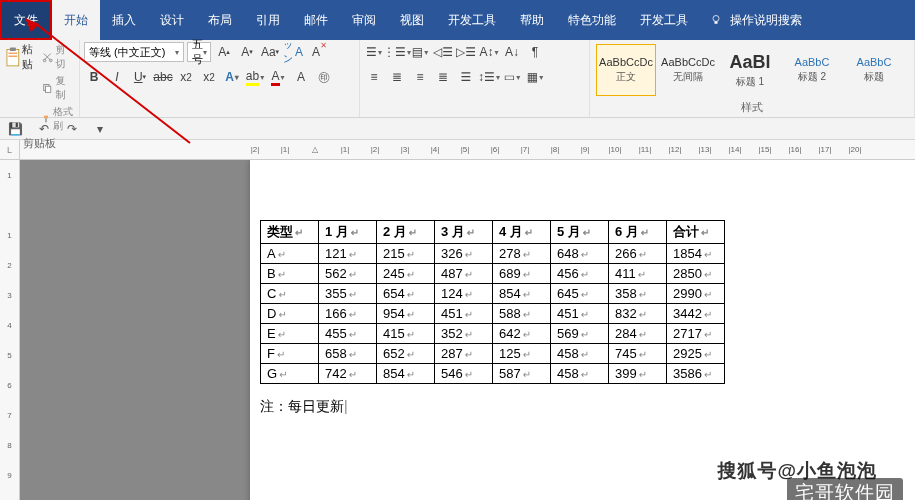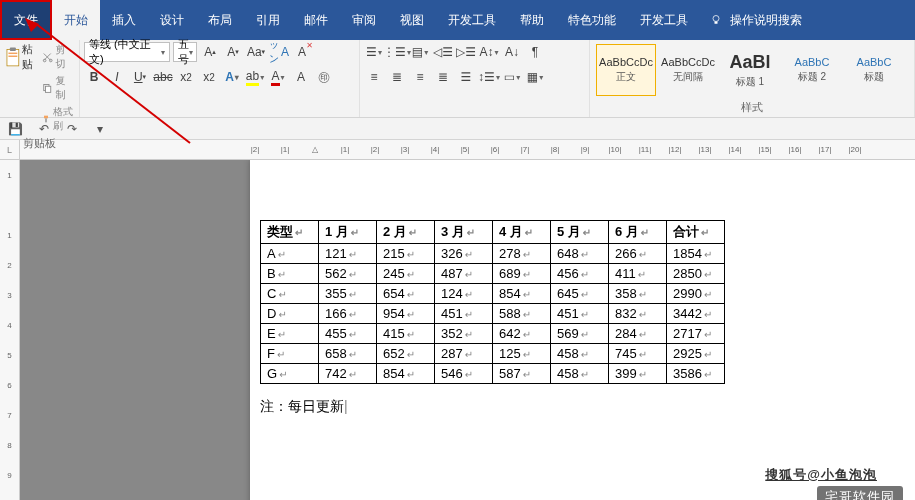--- a/index.html
+++ b/index.html
@@ -21,21 +21,21 @@
 .clipboard .content { flex-direction: row; }
 .paste-big { width: 34px; display: flex; flex-direction: row; align-items: center; font-size: 11px; color: #333; }
 .paste-big svg { width: 24px; height: 28px; }
 .mini-btns { display: flex; flex-direction: column; gap: 1px; font-size: 10px; color: #888; }
 .mini-btn { display: flex; align-items: center; gap: 3px; padding: 1px 2px; }
 .mini-btn svg { width: 12px; height: 12px; }
 
 .font-group { width: 280px; }
 .font-row { display: flex; align-items: center; gap: 3px; margin-bottom: 3px; }
 .font-select { border: 1px solid #c0c0c0; background: #fff; font-size: 11px; padding: 1px 4px; height: 20px; display: flex; align-items: center; justify-content: space-between; }
-.font-select.name { width: 86px; }
+.font-select.name { width: 100px; }
 .font-select.size { width: 24px; }
 .icon-btn { width: 20px; height: 20px; display: flex; align-items: center; justify-content: center; font-size: 12px; color: #444; cursor: pointer; }
 .dd::after { content: "▾"; font-size: 8px; margin-left: 1px; color: #666; }
 
 .para-group { width: 230px; }
 .styles-group { flex: 1; }
 .styles-row { display: flex; gap: 2px; padding: 2px; }
 .style-card { width: 60px; height: 52px; border: 1px solid transparent; display: flex; flex-direction: column; align-items: center; justify-content: center; font-size: 10px; color: #555; cursor: pointer; }
 .style-card.selected { border-color: #f0b000; background: #fff6dd; }
 .style-card .preview { font-size: 11px; color: #333; margin-bottom: 2px; }
@@ -57,21 +57,21 @@
 .hruler span { display: inline-block; width: 30px; text-align: center; }
 .doc-area { flex: 1; background: #888; overflow: auto; position: relative; }
 .page { background: #fff; width: 680px; margin-left: 230px; min-height: 500px; box-shadow: 0 0 6px rgba(0,0,0,0.3); padding: 60px 0 0 0; position: relative; }
 
 table.doc-table { border-collapse: collapse; margin-left: 10px; }
 table.doc-table td, table.doc-table th { border: 1px solid #000; padding: 2px 6px; font-size: 13px; text-align: left; min-width: 58px; }
 table.doc-table th { font-weight: bold; }
 .pmark::after { content: "↵"; font-size: 10px; color: #888; margin-left: 2px; }
 .note { margin: 14px 0 0 10px; font-size: 14px; }
 
-.watermark { position: absolute; bottom: 8px; right: 12px; font-size: 13px; color: #fff; background: rgba(0,0,0,0.55); padding: 2px 8px; border-radius: 3px; letter-spacing: 1px; text-decoration: underline; }
+.watermark { position: absolute; bottom: 8px; right: 12px; font-size: 19px; color: #fff; background: rgba(0,0,0,0.55); padding: 2px 8px; border-radius: 3px; letter-spacing: 1px; }
 .watermark.top { bottom: 30px; right: 30px; background: none; color: #333; font-weight: bold; text-shadow: 0 0 2px #fff; }
 </style>
 </head>
 <body>
 
 <div class="titlebar">
   <div class="tab file">文件</div>
   <div class="tab active">开始</div>
   <div class="tab">插入</div>
   <div class="tab">设计</div>

